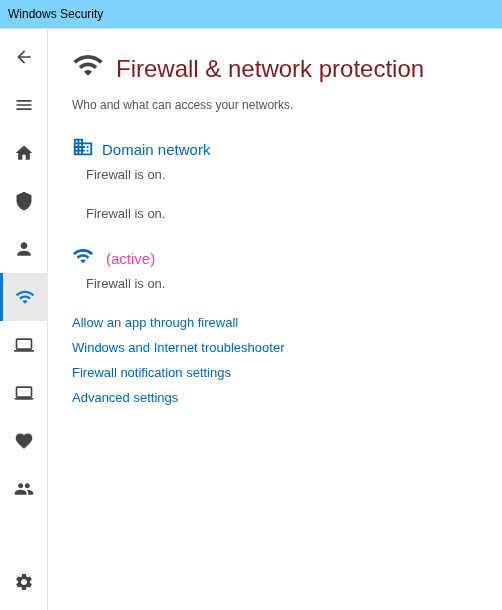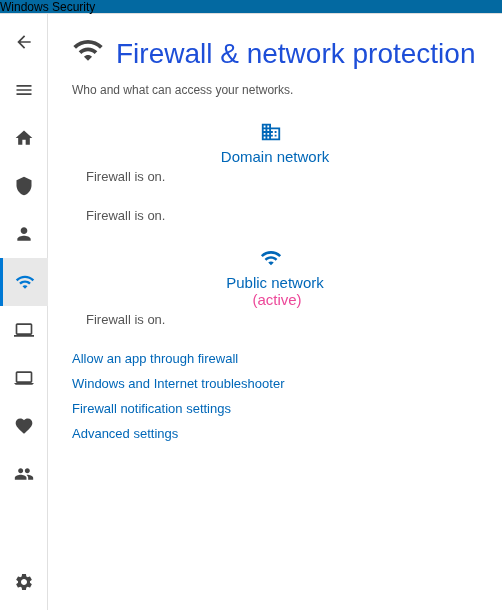--- a/index.html
+++ b/index.html
@@ -8,25 +8,25 @@
       height: 610px;
       font-family: 'Segoe UI', Arial, sans-serif;
       background: #fff;
       display: flex;
       flex-direction: column;
       overflow: hidden;
     }
 
     
     .titlebar {
-      height: 14px;
-      background: #0369a1;
-      display: flex;
-      align-items: center;
-      padding: 0 0;
+      height: 29px;
+      background: #7dd3fc;
+      display: flex;
+      align-items: center;
+      padding: 0 8px;
       border-bottom: 1px solid #ddd;
       font-size: 12px;
       color: #000;
     }
 
     
     .app-body {
       display: flex;
       flex: 1;
       overflow: hidden;
@@ -86,23 +86,23 @@
       margin-bottom: 10px;
     }
 
     .page-header-icon {
       font-size: 28px;
       color: #444;
       margin-right: 12px;
     }
 
     .page-title {
-      font-size: 28px;
+      font-size: 24px;
       font-weight: 300;
-      color: #1d4ed8;
+      color: #7f1d1d;
     }
 
     .page-subtitle {
       font-size: 12px;
       color: #555;
       margin-bottom: 24px;
     }
 
     
     .network-item {
@@ -111,21 +111,20 @@
 
     .network-link {
       display: flex;
       align-items: center;
       color: #0067b8;
       font-size: 15px;
       font-weight: 400;
       cursor: pointer;
       text-decoration: none;
       margin-bottom: 4px;
-      flex-direction: column;
     }
 
     .network-icon {
       margin-right: 8px;
       font-size: 18px;
     }
 
     .network-status {
       font-size: 13px;
       color: #555;
@@ -260,21 +259,20 @@
       <p class="network-status">Firewall is on.</p>
     </div>
 
     <div class="network-item">
       <a class="network-link">
         <span class="network-icon">
           <svg width="22" height="22" viewBox="0 0 24 24" fill="#0067b8">
             <path d="M1 9l2 2c4.97-4.97 13.03-4.97 18 0l2-2C16.93 2.93 7.08 2.93 1 9zm8 8l3 3 3-3c-1.65-1.66-4.34-1.66-6 0zm-4-4l2 2c2.76-2.76 7.24-2.76 10 0l2-2C15.14 9.14 8.87 9.14 5 13z"></path>
           </svg>
         </span>
-        <span>Public network</span>
         <span class="network-active-badge">(active)</span>
       </a>
       <p class="network-status">Firewall is on.</p>
     </div>
 
     <div class="bottom-links">
       <a class="bottom-link">Allow an app through firewall</a>
       <a class="bottom-link">Windows and Internet troubleshooter</a>
       <a class="bottom-link">Firewall notification settings</a>
       <a class="bottom-link">Advanced settings</a>

